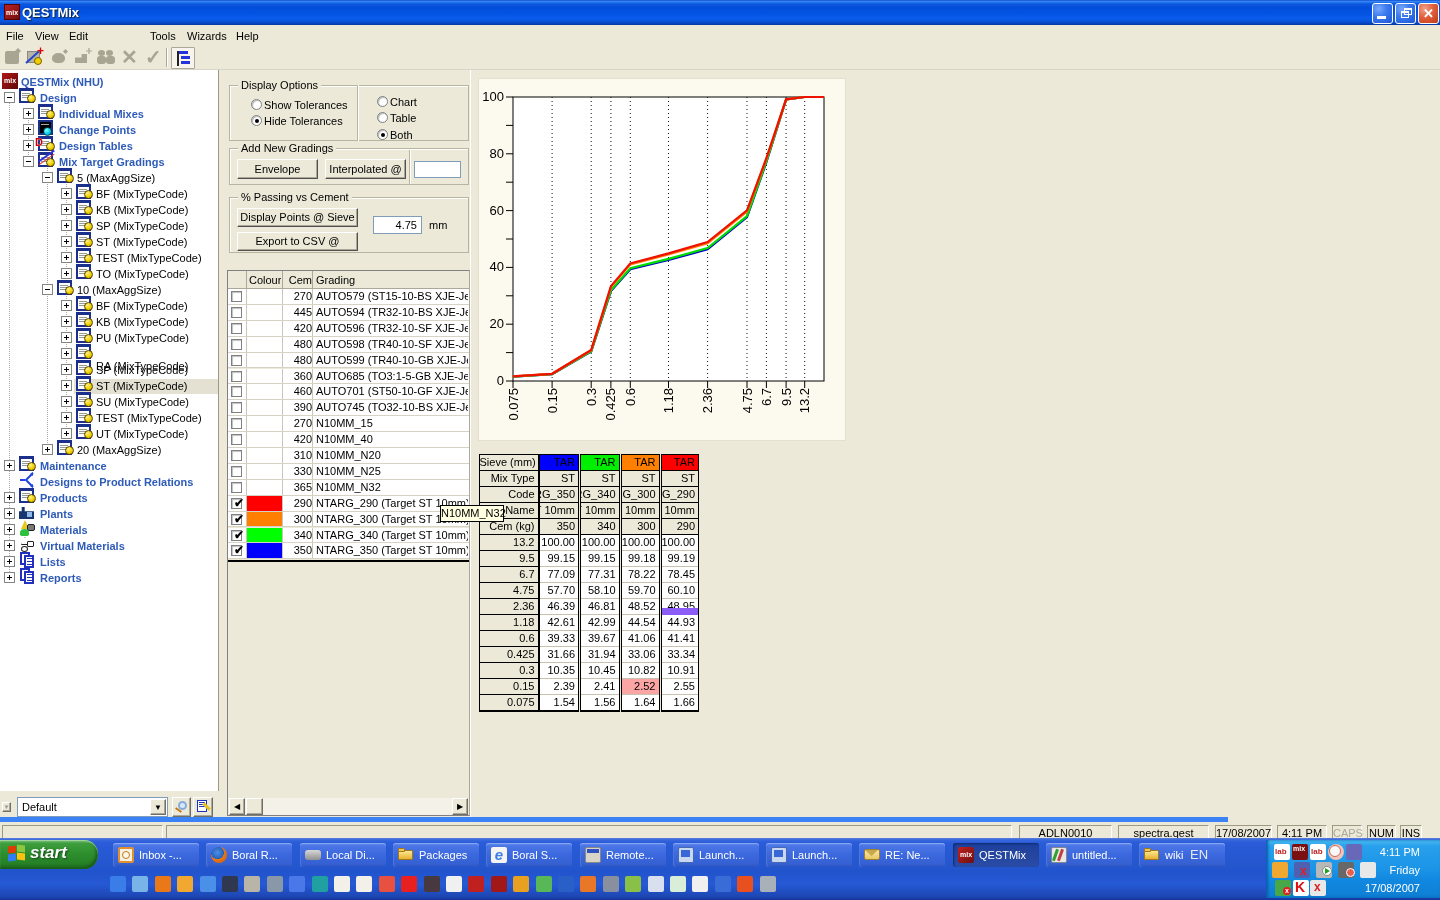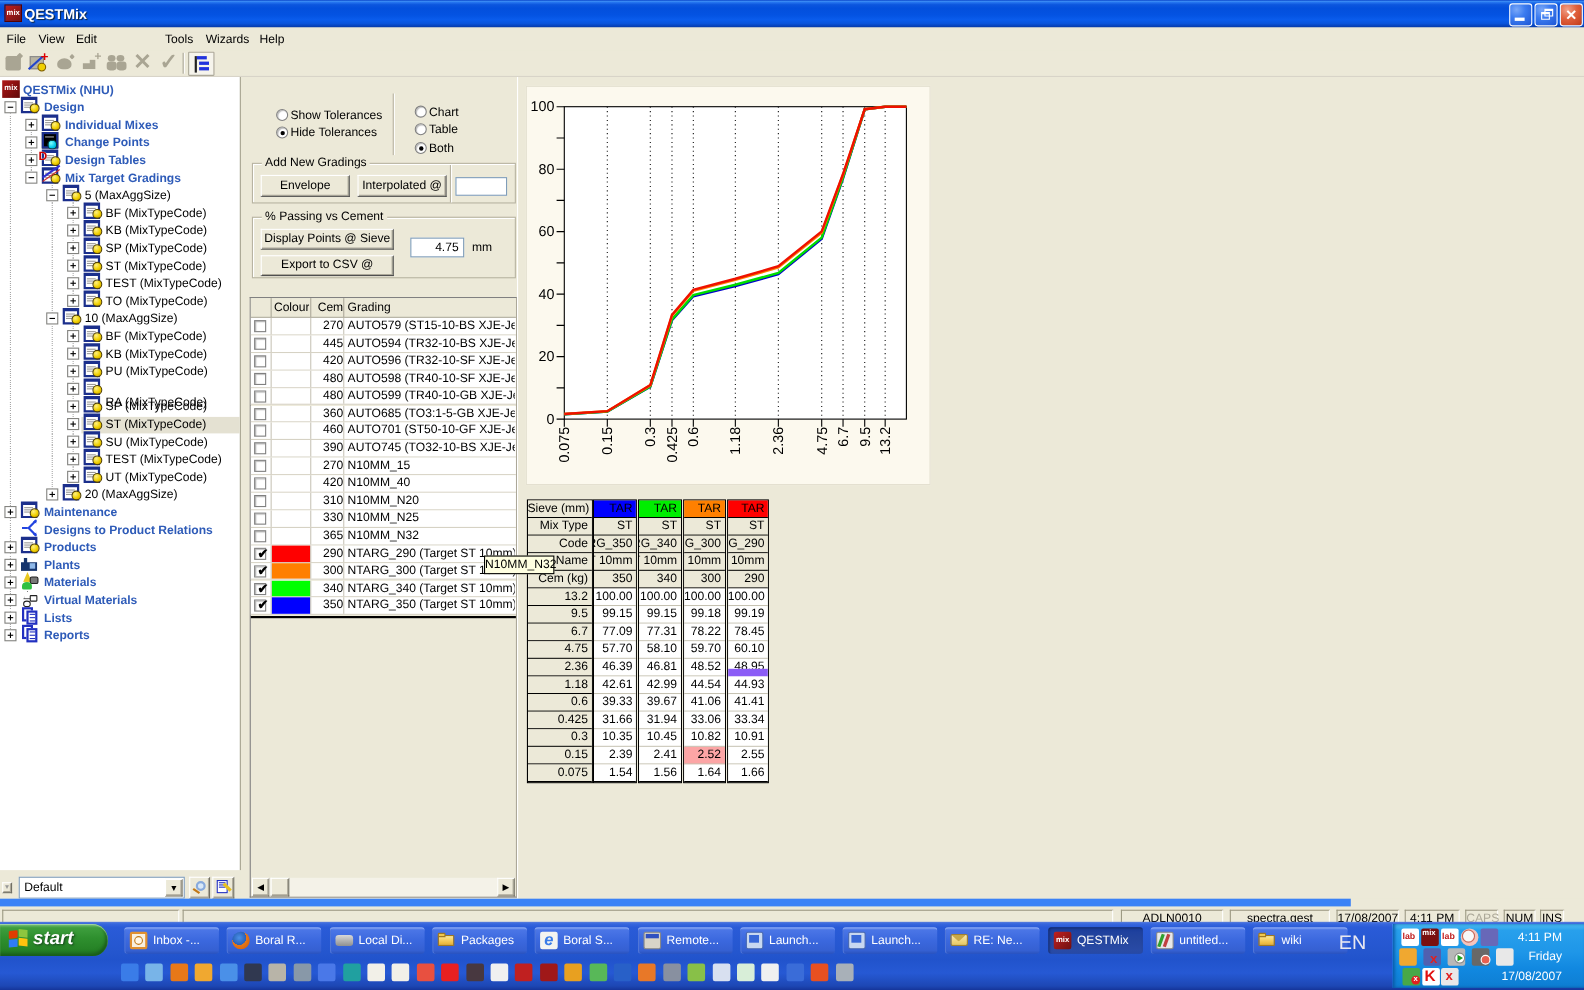--- a/index.html
+++ b/index.html
@@ -53,21 +53,21 @@
 .strack{position:absolute;background:#F4F2E8;}
 
 #rightpanel{left:470px;top:70px;width:970px;height:747px;background:#ECE9D8;border-left:1px solid #fff;}
 #chartbox{position:absolute;left:7px;top:8px;width:368px;height:363px;background:#FCF9EE;border:1px solid #E4E0D0;}
 
 .scol{position:absolute;border:1px solid #000;}
 .srow{position:absolute;left:0;width:100%;height:16px;line-height:15px;text-align:right;padding-right:3px;overflow:hidden;white-space:nowrap;}
 
 #tip{left:440px;top:505px;width:64px;height:17px;background:#FFFFE1;border:1px solid #000;line-height:15px;text-align:center;font-size:11px;z-index:50;}
 
-#statusbar{left:0;top:817px;width:1228px;height:21px;background:#ECE9D8;border-top:7px solid #3b82f6;}
+#statusbar{left:0;top:817px;width:1228px;height:21px;background:#ECE9D8;border-top:5px solid #3b82f6;}
 .spanel{position:absolute;top:3px;height:16px;border:1px solid;border-color:#9D9A84 #FFFFFF #FFFFFF #9D9A84;line-height:14px;text-align:center;font-size:11px;}
 
 #taskbar{left:0;top:838px;width:1440px;height:62px;
 background:linear-gradient(180deg,#5A7EDC 0%,#3767DE 3%,#2A5BD8 8%,#2456CE 45%,#2153CC 55%,#2659D4 75%,#1D47B4 94%,#15359A 100%);}
 .tkbtn{position:absolute;top:5px;width:86px;height:24px;border-radius:3px;
 background:linear-gradient(180deg,#6A8FF0 0%,#4A75E6 12%,#3B68DE 50%,#3560D2 88%,#2B53BE 100%);
 box-shadow:inset 0 1px 0 #86A5F2,inset 1px 0 0 #5076D8;color:#fff;font-size:11px;line-height:24px;white-space:nowrap;overflow:hidden;}
 .tkbtn.active{background:linear-gradient(180deg,#1C3F9E 0%,#25469E 50%,#2A4CA8 100%);box-shadow:inset 1px 1px 2px #122A6E;}
 .tki{position:absolute;left:5px;top:4px;width:16px;height:16px;border-radius:2px;}
 .tklab{position:absolute;left:26px;}
@@ -510,20 +510,23 @@
     </div>
 <div class="abs btn3" style="left:193px;top:5px;width:20px;height:20px;">
       <div class="abs" style="left:3px;top:2px;width:10px;height:12px;background:#fff;border:1px solid #2230C0;"></div>
       <div class="abs" style="left:5px;top:4px;width:6px;height:1px;background:#2230C0;"></div>
       <div class="abs" style="left:5px;top:6px;width:6px;height:1px;background:#2230C0;"></div>
       <div class="abs" style="left:5px;top:8px;width:6px;height:1px;background:#2230C0;"></div>
       <div class="abs" style="left:8px;top:7px;width:9px;height:3px;background:#E8C020;transform:rotate(45deg);"></div>
     </div>
 </div>
 <div class="abs" id="midpanel">
+<div class="abs gbox" style="left:10px;top:15px;width:240px;height:56px;">
+      <div class="glab">Display Options</div>
+    </div>
 <div class="abs" style="left:138px;top:15px;width:1px;height:56px;background:#B8B4A2;box-shadow:1px 0 0 #fff;"></div>
 <div class="radio abs" style="left:32px;top:29px;"></div>
 <div class="rlab abs" style="left:45px;top:29px;">Show Tolerances</div>
 <div class="radio on abs" style="left:32px;top:45px;"></div>
 <div class="rlab abs" style="left:45px;top:45px;">Hide Tolerances</div>
 <div class="radio abs" style="left:158px;top:26px;"></div>
 <div class="rlab abs" style="left:171px;top:26px;">Chart</div>
 <div class="radio abs" style="left:158px;top:42px;"></div>
 <div class="rlab abs" style="left:171px;top:42px;">Table</div>
 <div class="radio on abs" style="left:158px;top:59px;"></div>
@@ -954,21 +957,21 @@
       </div>
       <span class="tklab">untitled...</span>
     </div>
 <div class="tkbtn" style="left:1139px;">
       <div class="tki">
         <div class="abs" style="left:0;top:3px;width:15px;height:10px;background:linear-gradient(180deg,#FFE890,#E8B030);border:1px solid #A07820;border-radius:1px;"></div>
         <div class="abs" style="left:0;top:1px;width:7px;height:4px;background:#F0C850;border:1px solid #A07820;border-radius:1px 1px 0 0;"></div>
       </div>
       <span class="tklab">wiki</span>
     </div>
-<div class="abs" style="left:1217px;top:9px;color:#E8E8F0;font-size:18px;">EN</div>
+<div class="abs" style="left:1190px;top:9px;color:#E8E8F0;font-size:13px;">EN</div>
 <div class="abs" id="tray">
 <div class="trico" style="left:8px;top:4px;background:#FFFFFF;border-radius:2px;">
         <span style="position:absolute;left:1px;top:3px;font-size:8px;font-weight:bold;color:#C02020;">lab</span>
       </div>
 <div class="trico" style="left:26px;top:4px;background:#7A1010;border-radius:2px;">
         <span style="position:absolute;left:1px;top:1px;font-size:7px;font-weight:bold;color:#fff;">mix</span>
       </div>
 <div class="trico" style="left:44px;top:4px;background:#FFFFFF;border-radius:2px;">
         <span style="position:absolute;left:1px;top:3px;font-size:8px;font-weight:bold;color:#C02020;">lab</span>
       </div>

